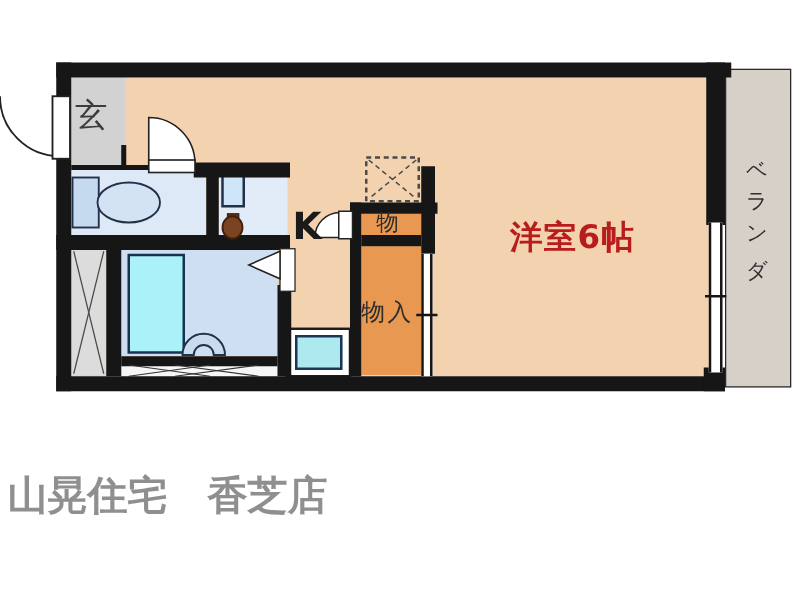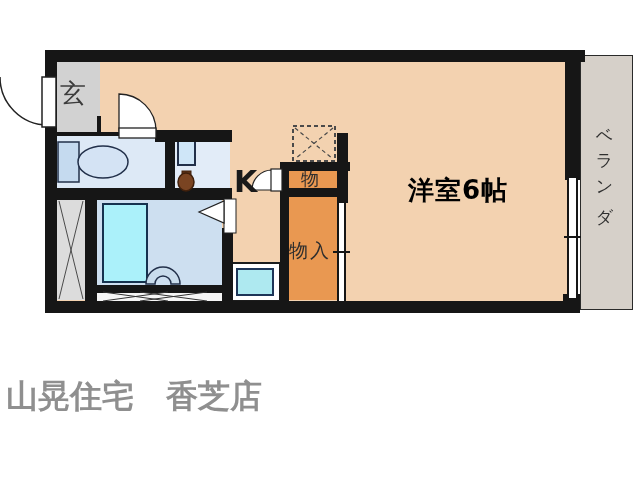--- a/index.html
+++ b/index.html
@@ -110,16 +110,16 @@
       <ellipse cx="186" cy="182" rx="8" ry="9" fill="#7a4422" stroke="#40200c" stroke-width="1.5"></ellipse>
     </g>
 
     <path d="M 146 284 A 17 17 0 0 1 180 284 L 171 284 A 8 8 0 0 0 155 284 Z" fill="#c9dcec" stroke="#22304a" stroke-width="1.5"></path>
   </svg>
 
   <div class="label" style="left:60px;top:80px;font-size:26px;color:#3c3c3c;">玄</div>
   <div class="label" style="left:234px;top:167px;font-size:30px;font-weight:700;color:#1a1a1a;">K</div>
   <div class="label" style="left:301px;top:170px;font-size:18px;color:#2e2e2e;">物</div>
   <div class="label" style="left:289px;top:241px;width:40px;text-align:center;font-size:19px;letter-spacing:2px;color:#2e2e2e;">物入</div>
-  <div class="label" style="left:408px;top:177px;font-size:26px;font-weight:600;letter-spacing:1px;color:#000000;text-align:right;">洋室6帖</div>
+  <div class="label" style="left:408px;top:177px;font-size:26px;font-weight:600;letter-spacing:1px;color:#b91c1c;text-align:right;">洋室6帖</div>
   <div class="label vtext" style="left:596px;top:116px;font-size:17px;letter-spacing:7px;color:#2f2f2f;">ベランダ</div>
   <div class="label" style="left:6px;top:380px;font-size:32px;font-weight:700;color:var(--footer-text-color);">山晃住宅　香芝店</div>
 </div>
 
 </body></html>

